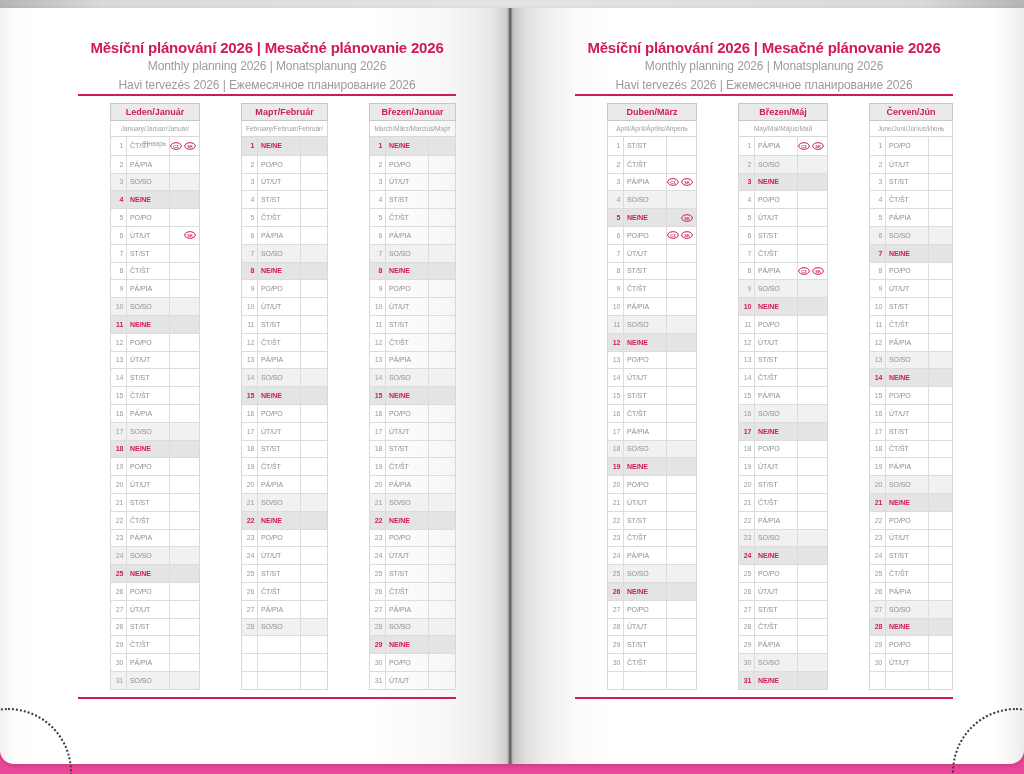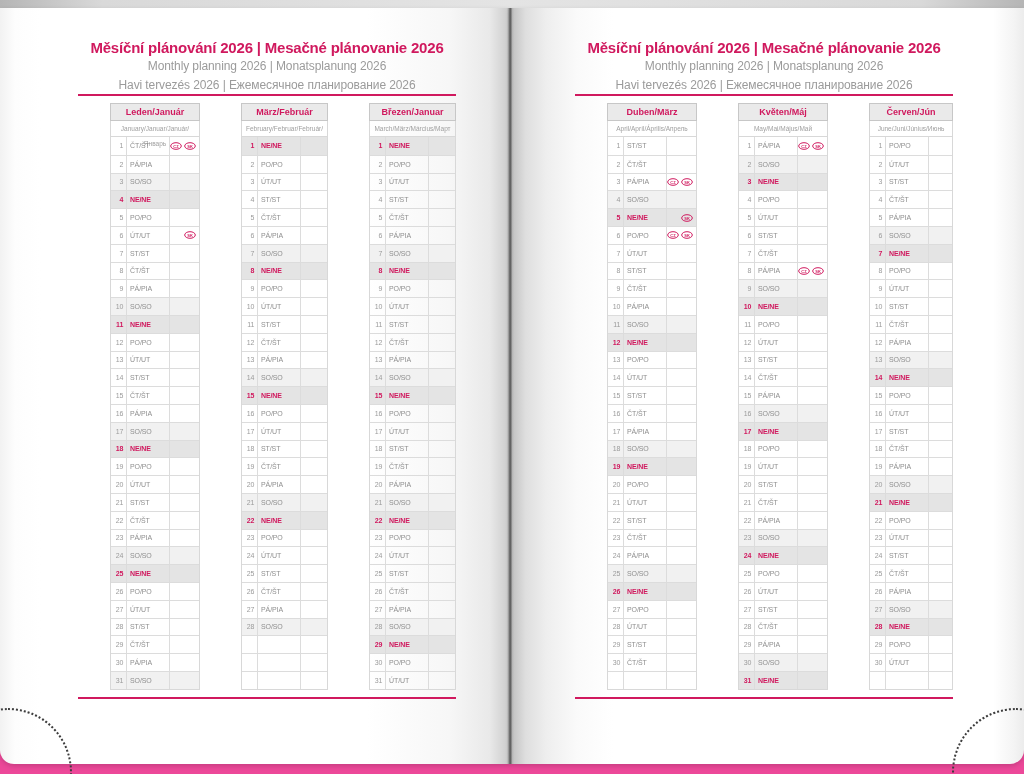--- a/index.html
+++ b/index.html
@@ -294,21 +294,21 @@
     <span class="d-note"></span>
   </div>
               <div class="day-row sat">
     <span class="d-num">31</span>
     <span class="d-abbr">SO/SO</span>
     <span class="d-note"></span>
   </div>
             </div>
   </div>
           <div class="month">
-    <div class="m-head">März/Február</div>
+    <div class="m-head">Март/Február</div>
     <div class="m-sub">February/Februar/Február/Февраль</div>
     <div class="m-grid">
               <div class="day-row sun">
     <span class="d-num">1</span>
     <span class="d-abbr">NE/NE</span>
     <span class="d-note"></span>
   </div>
               <div class="day-row">
     <span class="d-num">2</span>
     <span class="d-abbr">PO/PO</span>
@@ -824,21 +824,21 @@
     <span class="d-note"></span>
   </div>
               <div class="day-row blank">
     <span class="d-num"></span>
     <span class="d-abbr"></span>
     <span class="d-note"></span>
   </div>
             </div>
   </div>
           <div class="month">
-    <div class="m-head">Květen/Máj</div>
+    <div class="m-head">Březen/Máj</div>
     <div class="m-sub">May/Mai/Május/Май</div>
     <div class="m-grid">
               <div class="day-row">
     <span class="d-num">1</span>
     <span class="d-abbr">PÁ/PIA</span>
     <span class="d-note">
                   <span class="badge">
                     <svg width="12" height="8" viewBox="0 0 12 8">
                       <ellipse cx="6" cy="4" rx="5.3" ry="3.3" fill="none" stroke="#d0195e" stroke-width="1"></ellipse>
                       <text x="6" y="5.5" text-anchor="middle" font-size="4" font-weight="bold" fill="#d0195e">CZ</text>

